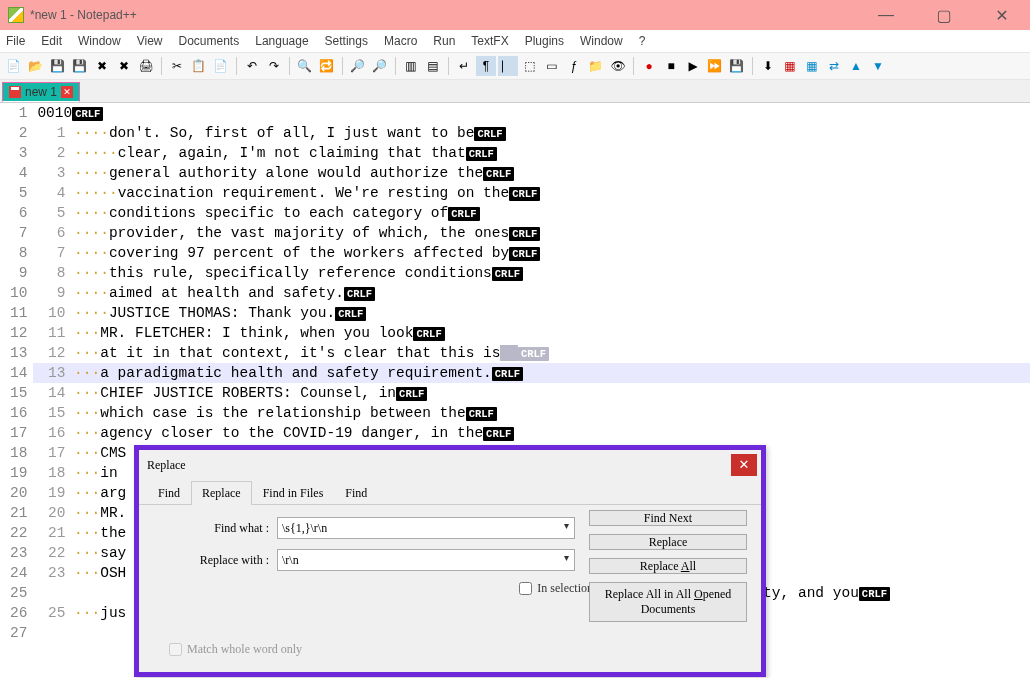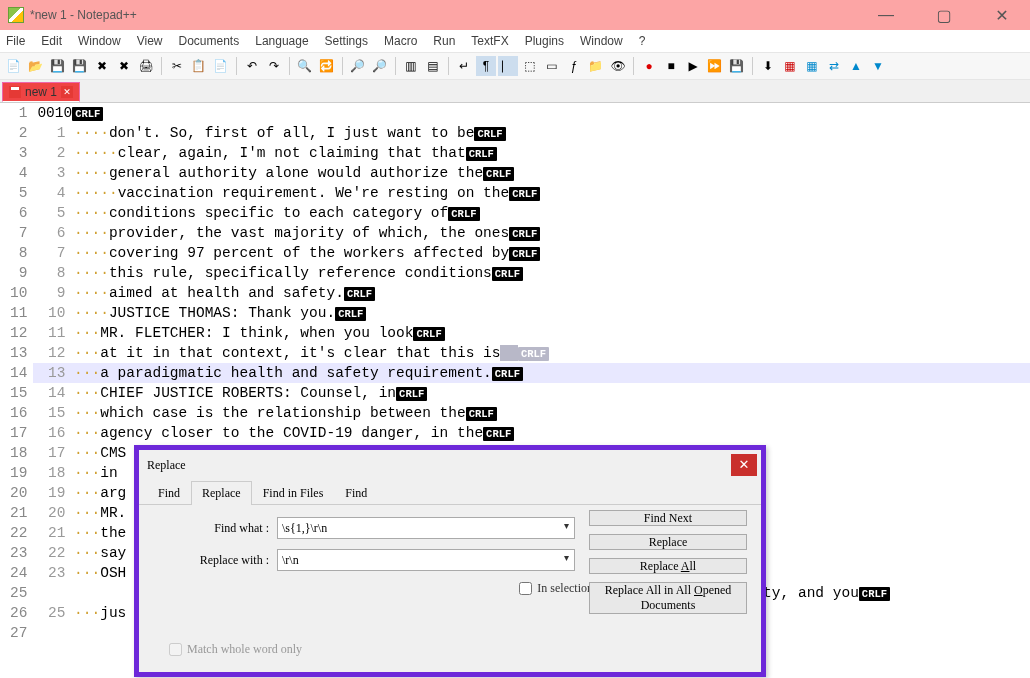--- a/index.html
+++ b/index.html
@@ -8,21 +8,21 @@
 .titlebar .app-icon { width:16px; height:16px; background:linear-gradient(135deg,#8bc34a 40%,#fff 40%,#fff 60%,#ffc107 60%); border:1px solid #689f38; margin-right:6px; }
 .titlebar .title { color:#555; font-size:12px; flex:1; }
 .winbtns { display:flex; gap:18px; color:#555; font-size:16px; }
 .winbtns span { width:40px; text-align:center; }
 .menubar { display:flex; gap:16px; padding:4px 6px; color:#404040; background:#fff; }
 .menubar span { cursor:default; }
 .toolbar { display:flex; gap:2px; padding:3px 4px; background:#f7f7f7; border-top:1px solid #e6e6e6; border-bottom:1px solid #e6e6e6; flex-wrap:nowrap; align-items:center; }
 .tbtn { width:20px; height:20px; display:inline-flex; align-items:center; justify-content:center; font-size:12px; border:1px solid transparent; }
 .tsep { width:1px; height:18px; background:#ccc; margin:0 3px; }
 .tabbar { display:flex; background:#f0f0f0; border-bottom:1px solid #ccc; padding:2px 2px 0 2px; }
-.tab { display:flex; align-items:center; gap:4px; background:#ef4444; border:1px solid #e6a; border-bottom:1px solid #fff; padding:2px 6px; font-size:12px; color:#333; }
+.tab { display:flex; align-items:center; gap:4px; background:#14b8a6; border:1px solid #e6a; border-bottom:1px solid #fff; padding:2px 6px; font-size:12px; color:#333; }
 .tab .floppy { width:12px;height:12px; background:#e53935; display:inline-block; position:relative; }
 .tab .floppy::after { content:"";position:absolute;top:1px;left:2px;width:8px;height:3px;background:#fff; }
 .tab .close { width:12px;height:12px;background:#e53935;color:#fff;display:inline-flex;align-items:center;justify-content:center;font-size:9px;line-height:1; }
 .editor { display:flex; font-family:Consolas,"Courier New",monospace; font-size:14.5px; line-height:20px; height:582px; overflow:hidden; }
 .gutter { text-align:right; color:#888; padding:0 6px 0 10px; background:#fff; user-select:none; }
 .gutter div { height:20px; }
 .code { flex:1; position:relative; }
 .code .line { height:20px; white-space:pre; padding-left:4px; }
 .code .line.hl { background:#e8e8ff; }
 .num2 { color:#999; display:inline-block; width:28px; text-align:right; }
@@ -231,17 +231,17 @@
   <div class="dbtncol">
     <button class="dbtn">
         <span>Find Next</span>
       </button>
     <button class="dbtn">
         <span>Replace</span>
       </button>
     <button class="dbtn">
         <span>Replace <u>A</u>ll</span>
       </button>
-    <button class="dbtn" style="height:32px">
+    <button class="dbtn" style="height:40px">
         <span>Replace All in All <u>O</u>pened<br>Documents</span>
       </button>
   </div>
 </div>
 
 </body></html>

